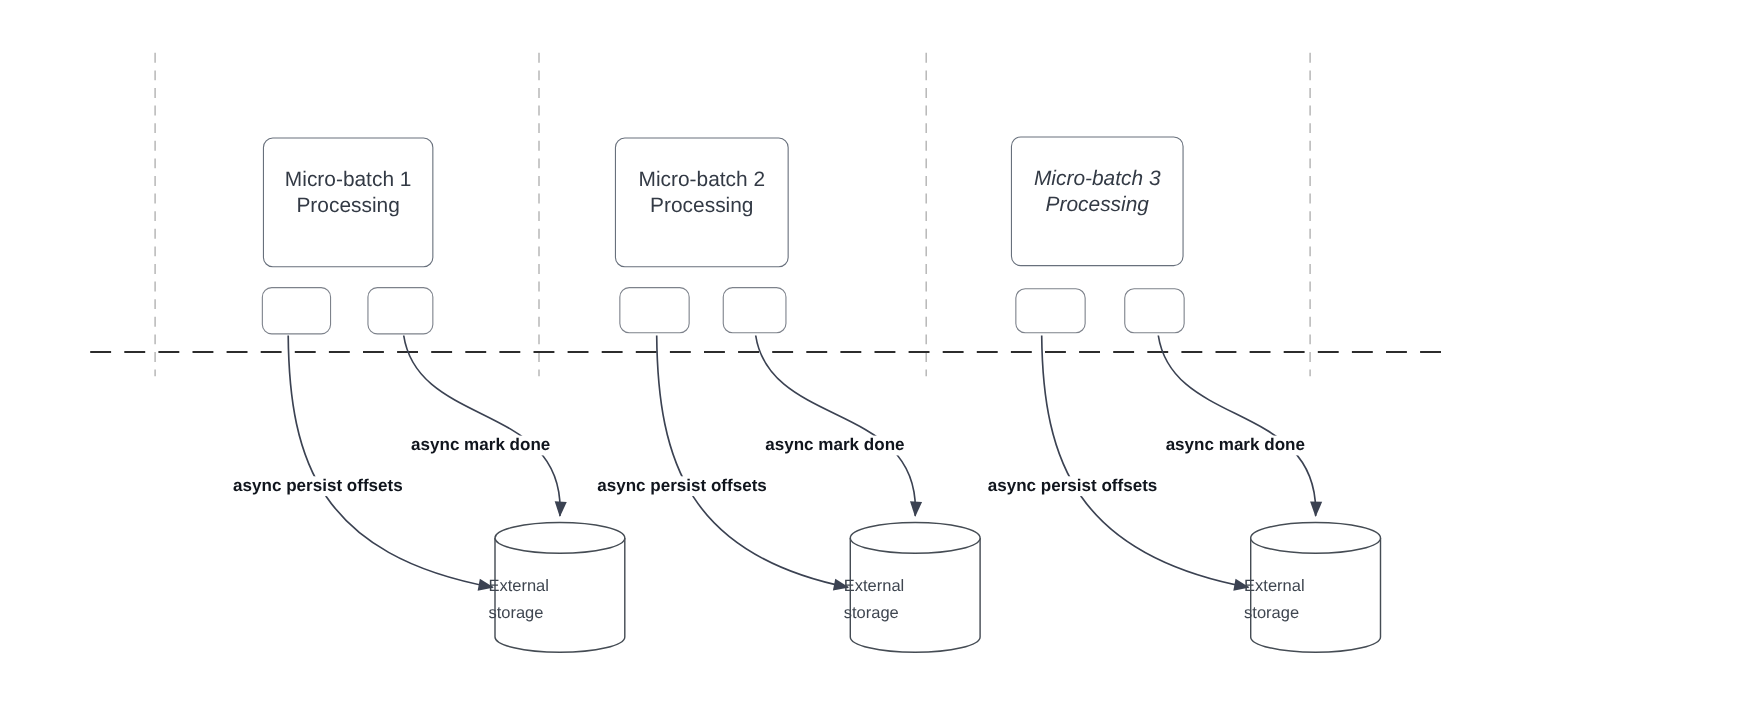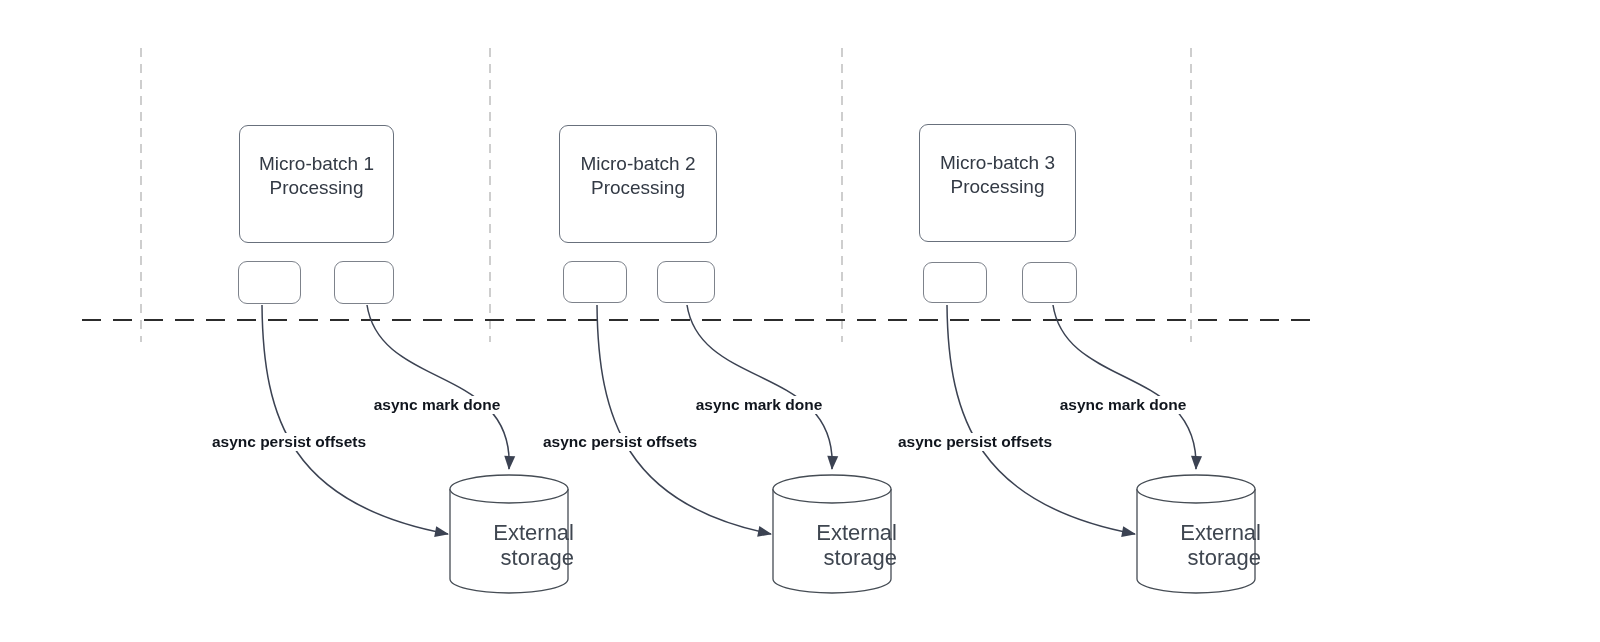--- a/index.html
+++ b/index.html
@@ -36,21 +36,21 @@
     position:absolute;border:1px solid var(--small-rect-border);border-radius:9px;
     background:#ffffff;
   }
   .float-label{
     position:absolute;transform:translate(-50%,-50%);
     font-size:15.5px;font-weight:700;color:var(--label-text);
     background:var(--background);padding:0 2px;white-space:nowrap;margin-top:16px;
   }
   .storage-label{
     position:absolute;transform:translate(-50%,-50%);width:130px;
-    text-align:right;font-size:22px;line-height:25px;color:var(--storage-text);
+    text-align:left;font-size:15px;line-height:25px;color:var(--storage-text);
     white-space:pre-line;
   }
   .time-label{
     position:absolute;transform:translate(-50%,-50%);
     font-size:20px;color:var(--box-text);white-space:nowrap;margin-top:29px;
   }
 </style>
 </head>
 <body>
 
@@ -91,21 +91,21 @@
     <g>
       <path class="cyl" d="M1137 489 L1137 579 A59 14 0 0 0 1255 579 L1255 489"></path>
       <ellipse class="cyl" cx="1196" cy="489" rx="59" ry="14"></ellipse>
     </g>
   </svg>
 
   <div class="proc-box" style="left:239px;top:125px;width:155px;height:118px;">Micro-batch 1
 Processing</div>
   <div class="proc-box" style="left:559px;top:125px;width:158px;height:118px;text-align:center;">Micro-batch 2
 Processing</div>
-  <div class="proc-box" style="left:919px;top:124px;width:157px;height:118px;">Micro-batch 3
+  <div class="proc-box" style="left:919px;top:124px;width:157px;height:118px;font-style:italic;">Micro-batch 3
 Processing</div>
 
   <div class="task-rect" style="left:238px;top:261px;width:63px;height:43px;"></div>
   <div class="task-rect" style="left:334px;top:261px;width:60px;height:43px;"></div>
   <div class="task-rect" style="left:563px;top:261px;width:64px;height:42px;"></div>
   <div class="task-rect" style="left:657px;top:261px;width:58px;height:42px;"></div>
   <div class="task-rect" style="left:923px;top:262px;width:64px;height:41px;"></div>
   <div class="task-rect" style="left:1022px;top:262px;width:55px;height:41px;"></div>
 
   <div class="float-label" style="left:289px;top:426px;">async persist offsets</div>

